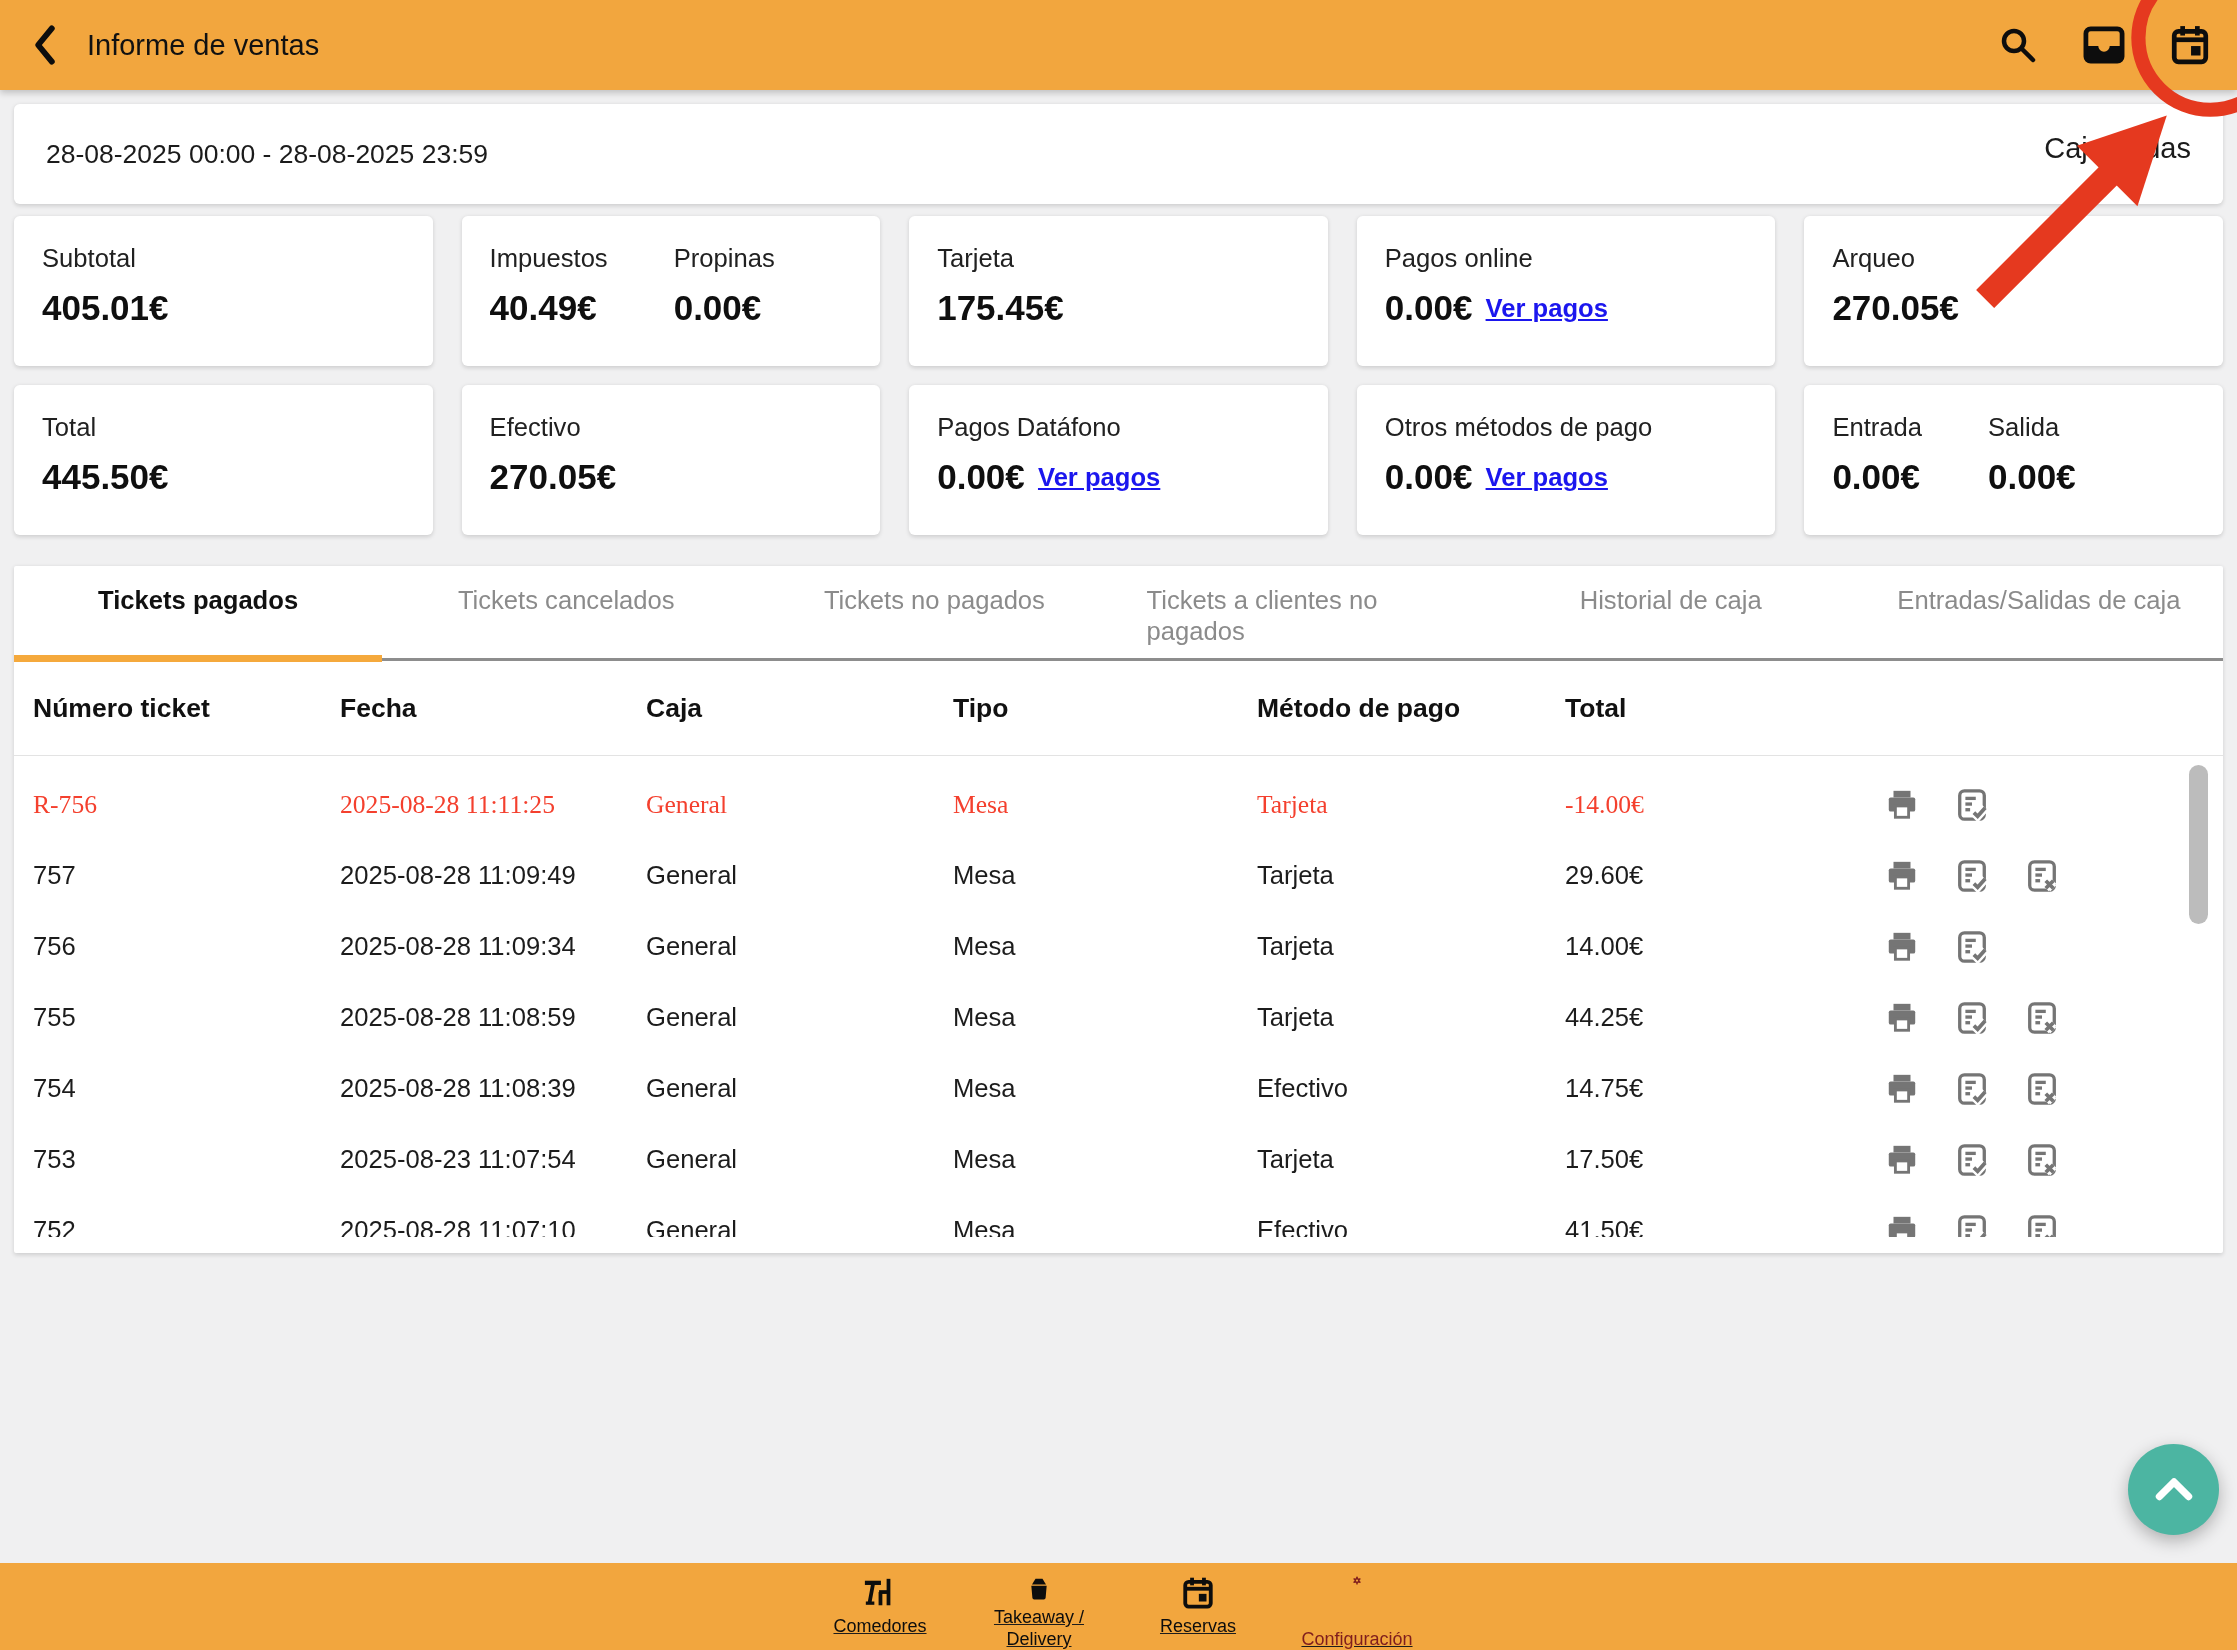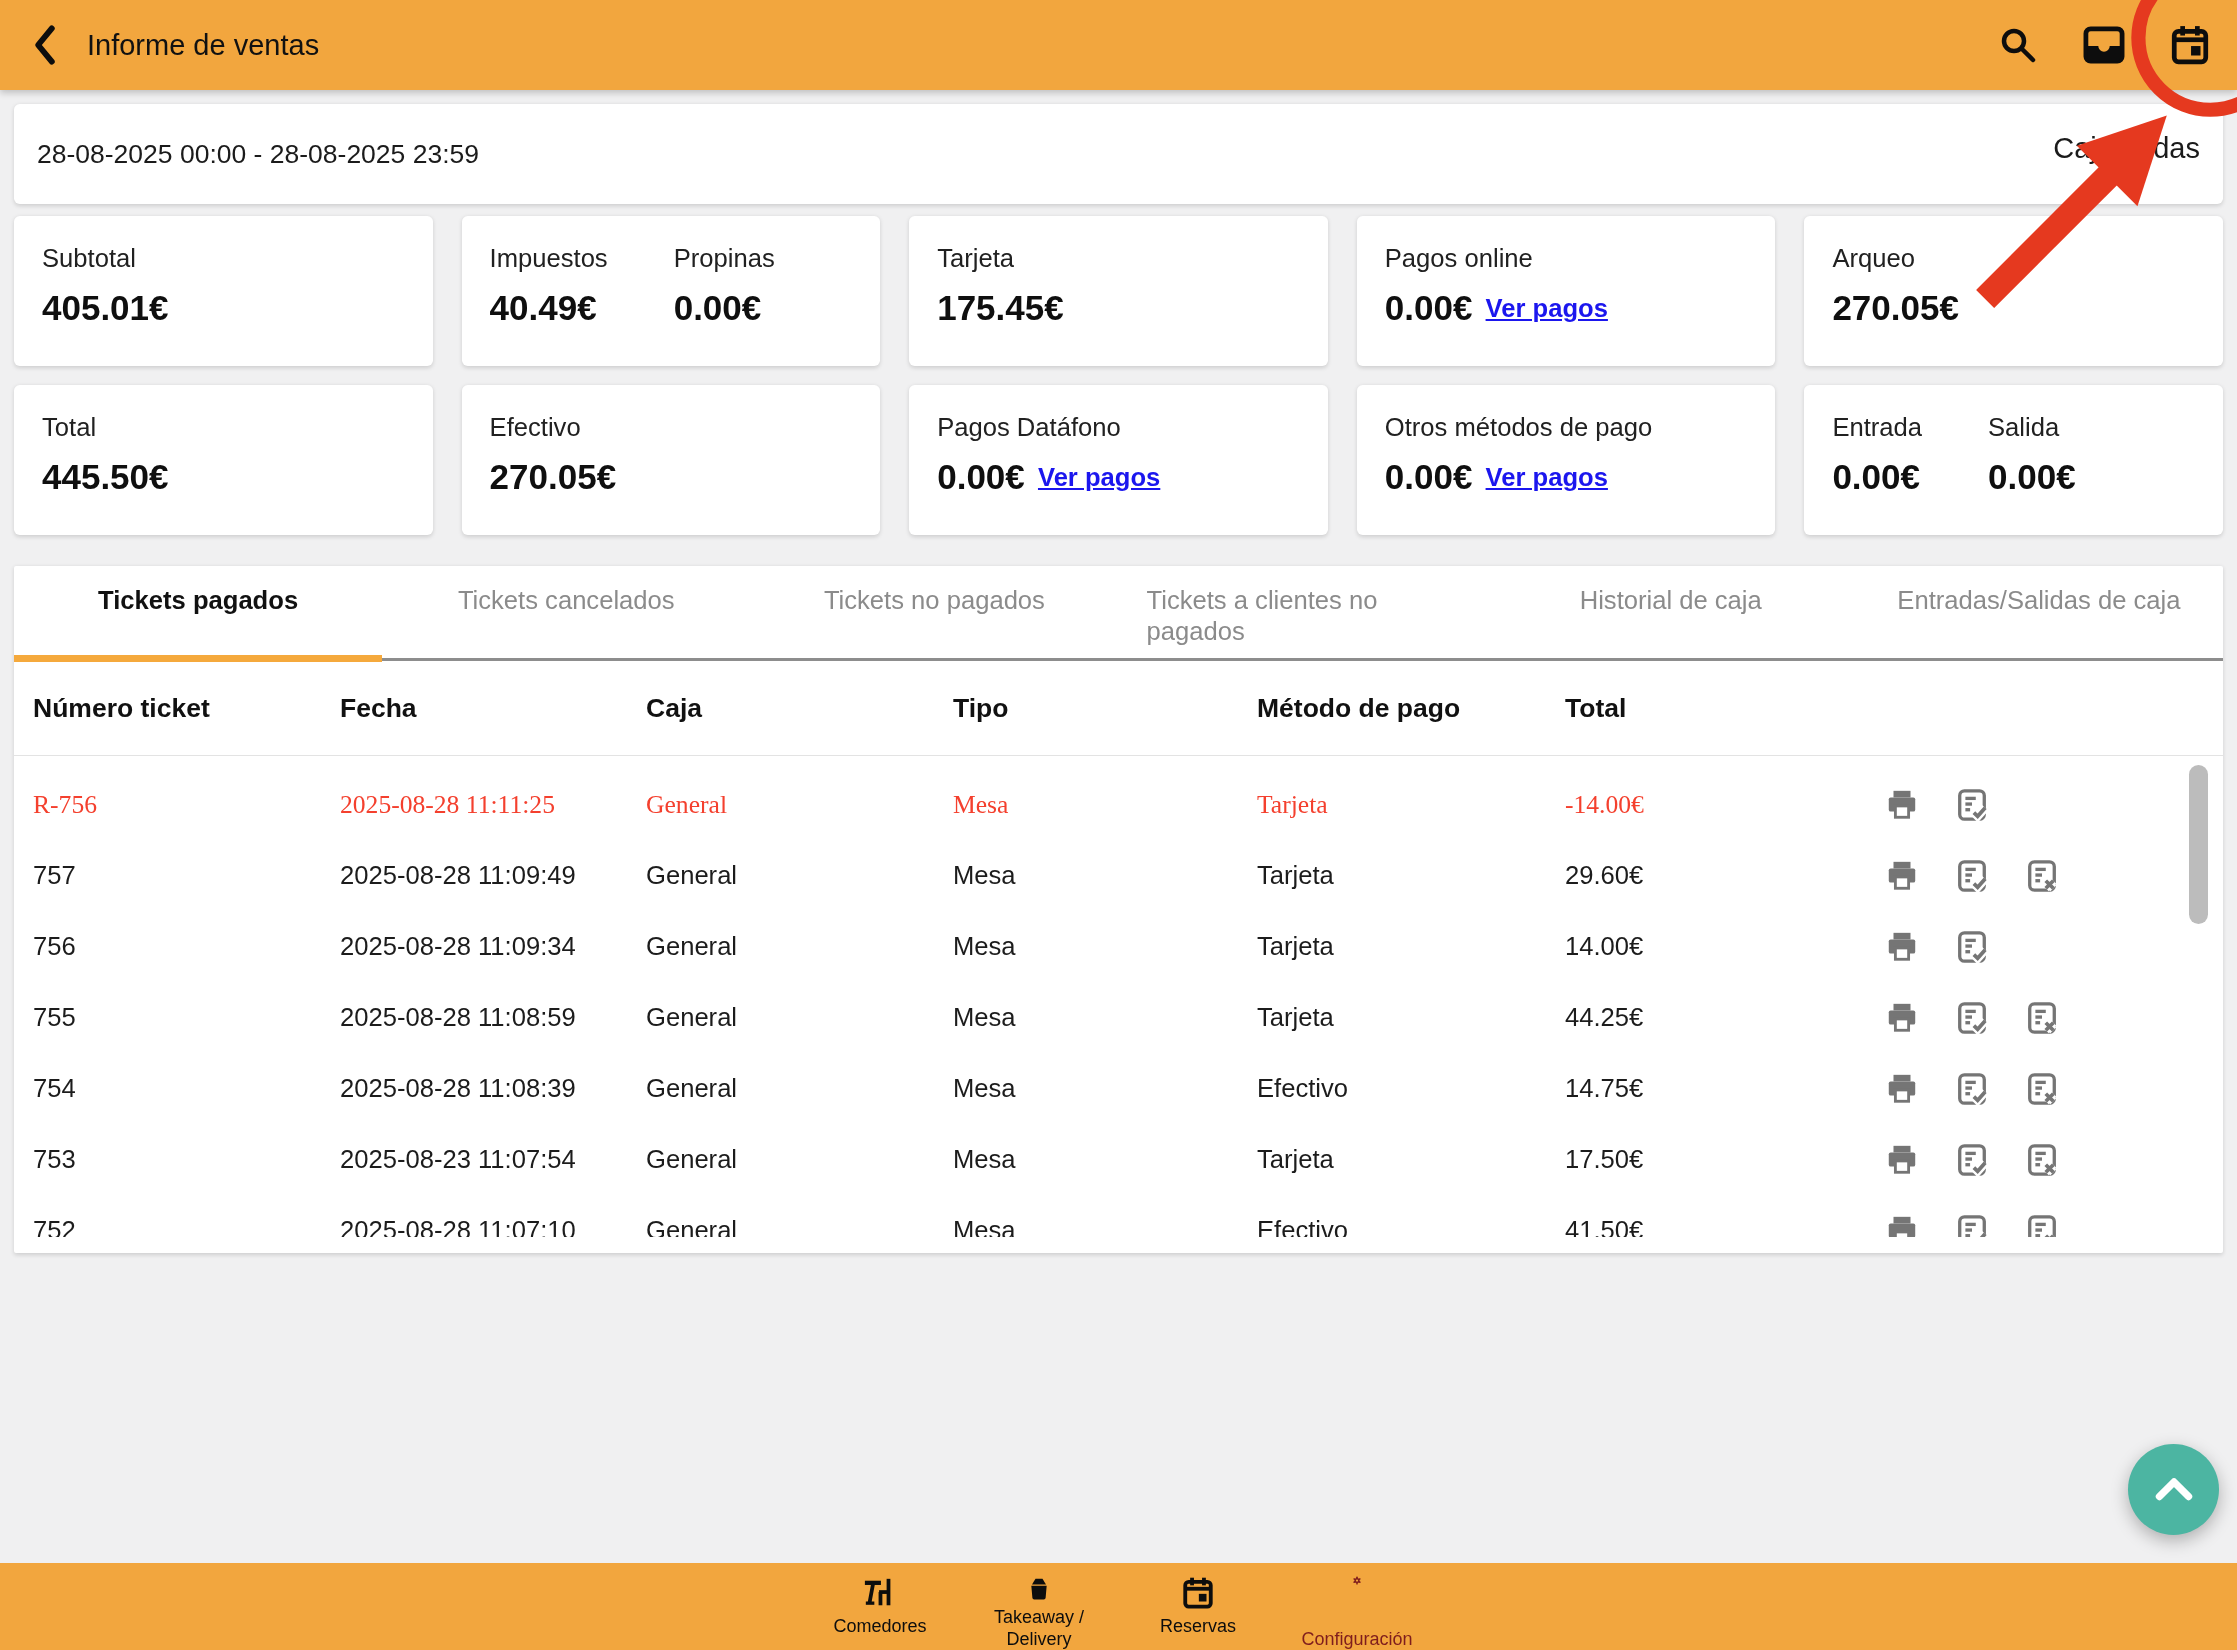--- a/index.html
+++ b/index.html
@@ -16,21 +16,21 @@
     box-shadow:0 2.8px 6.6px rgba(0,0,0,.20);z-index:5;
   }
   .back-btn{margin-left:28px;width:32px;height:44px;display:flex;align-items:center;justify-content:center;color:#0d0d0d;}
   .app-title{margin-left:27px;font-size:29px;font-weight:500;color:#111;}
   .bar-actions{margin-left:auto;display:flex;align-items:center;gap:44px;margin-right:26.5px;}
   .bar-icon{width:42px;height:42px;color:#0d0d0d;display:flex;align-items:center;justify-content:center;}
   
   .date-card{
     position:absolute;top:104px;left:14px;right:14px;height:100px;background:#fff;border-radius:5.7px;
     box-shadow:0 1.9px 4.7px rgba(0,0,0,.14);display:flex;align-items:center;justify-content:space-between;
-    padding:0 23px;box-sizing:border-box;
+    padding:0 32px;box-sizing:border-box;
   }
   .date-range{font-size:26.5px;color:#1b1b1b;}
   .register-filter{font-size:29px;color:#1b1b1b;align-self:flex-start;margin-top:28px;}
   
   .cards-row{position:absolute;left:14px;right:14px;height:150px;display:grid;grid-template-columns:repeat(5,1fr);gap:29px;}
   .cards-row.r1{top:216px;}
   .cards-row.r2{top:385px;}
   .card{background:#fff;border-radius:5.7px;box-shadow:0 1.9px 4.7px rgba(0,0,0,.14);padding:28px 0 0 28px;box-sizing:border-box;display:flex;gap:66px;}
   .metric-label{font-size:25.6px;color:#212121;margin-bottom:15px;white-space:nowrap;}
   .metric-value{font-size:35px;font-weight:700;color:#0f0f0f;white-space:nowrap;}
@@ -57,21 +57,21 @@
   .scroll-thumb{position:absolute;left:2189px;top:765px;width:19px;height:159px;border-radius:9.5px;background:#bcbcbc;z-index:6;}
   
   .fab{
     position:absolute;left:2128px;top:1444px;width:91px;height:91px;border-radius:50%;
     background:#4CB5A2;display:flex;align-items:center;justify-content:center;
     box-shadow:0 5.7px 17px rgba(0,0,0,.28);z-index:7;cursor:pointer;color:#fff;
   }
   
   .bottom-nav{
     position:absolute;left:0;top:1563px;width:100%;height:87px;background:#F2A63E;z-index:5;
-    display:flex;justify-content:center;overflow:hidden;
+    display:flex;justify-content:center;overflow:hidden;text-decoration:underline;
   }
   .nav-item{width:159px;display:flex;flex-direction:column;align-items:center;padding-top:13.2px;color:#0d0d0d;cursor:pointer;}
   .nav-item .nav-icon{width:34px;height:34px;}
   .nav-item .nav-label{font-size:18px;line-height:22px;margin-top:4.7px;text-align:center;color:#0d0d0d;}
   .nav-item.active,.nav-item.active .nav-label{color:#7f1d1d;gap:38px;}
   
   .annotation{position:absolute;left:0;top:0;width:2237px;height:1650px;z-index:20;pointer-events:none;}
 </style>
 </head>
 <body>

